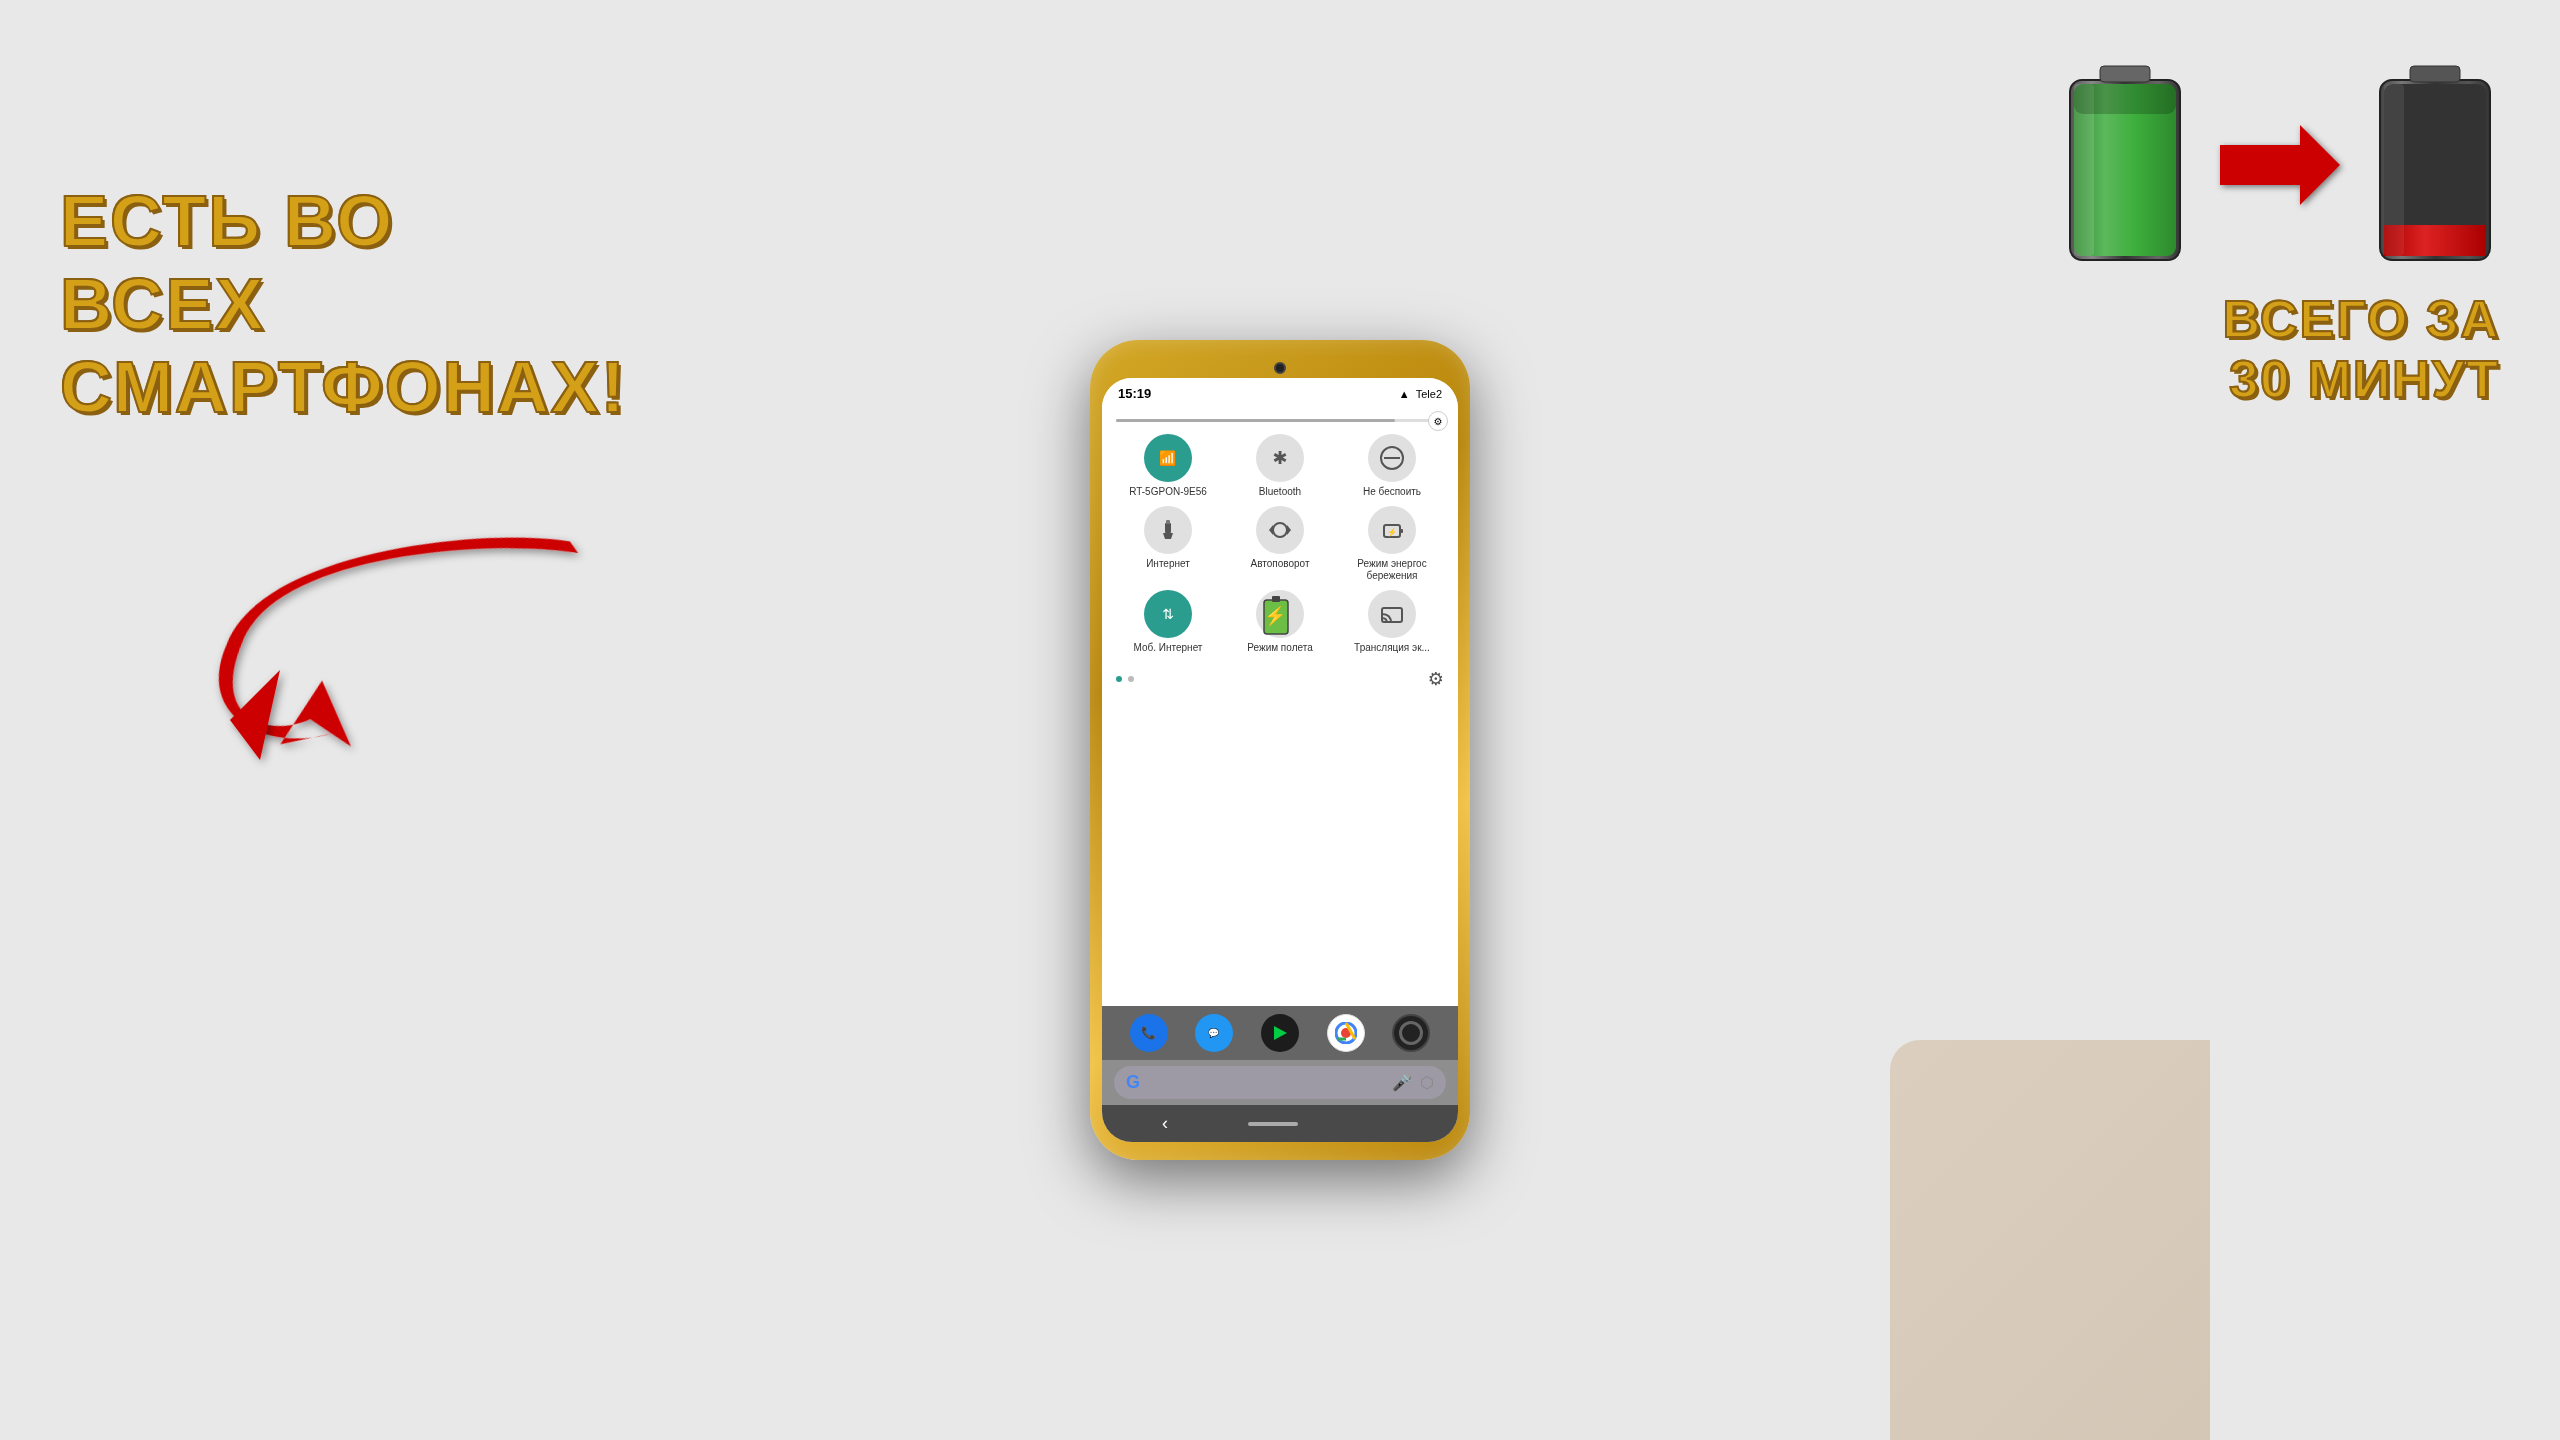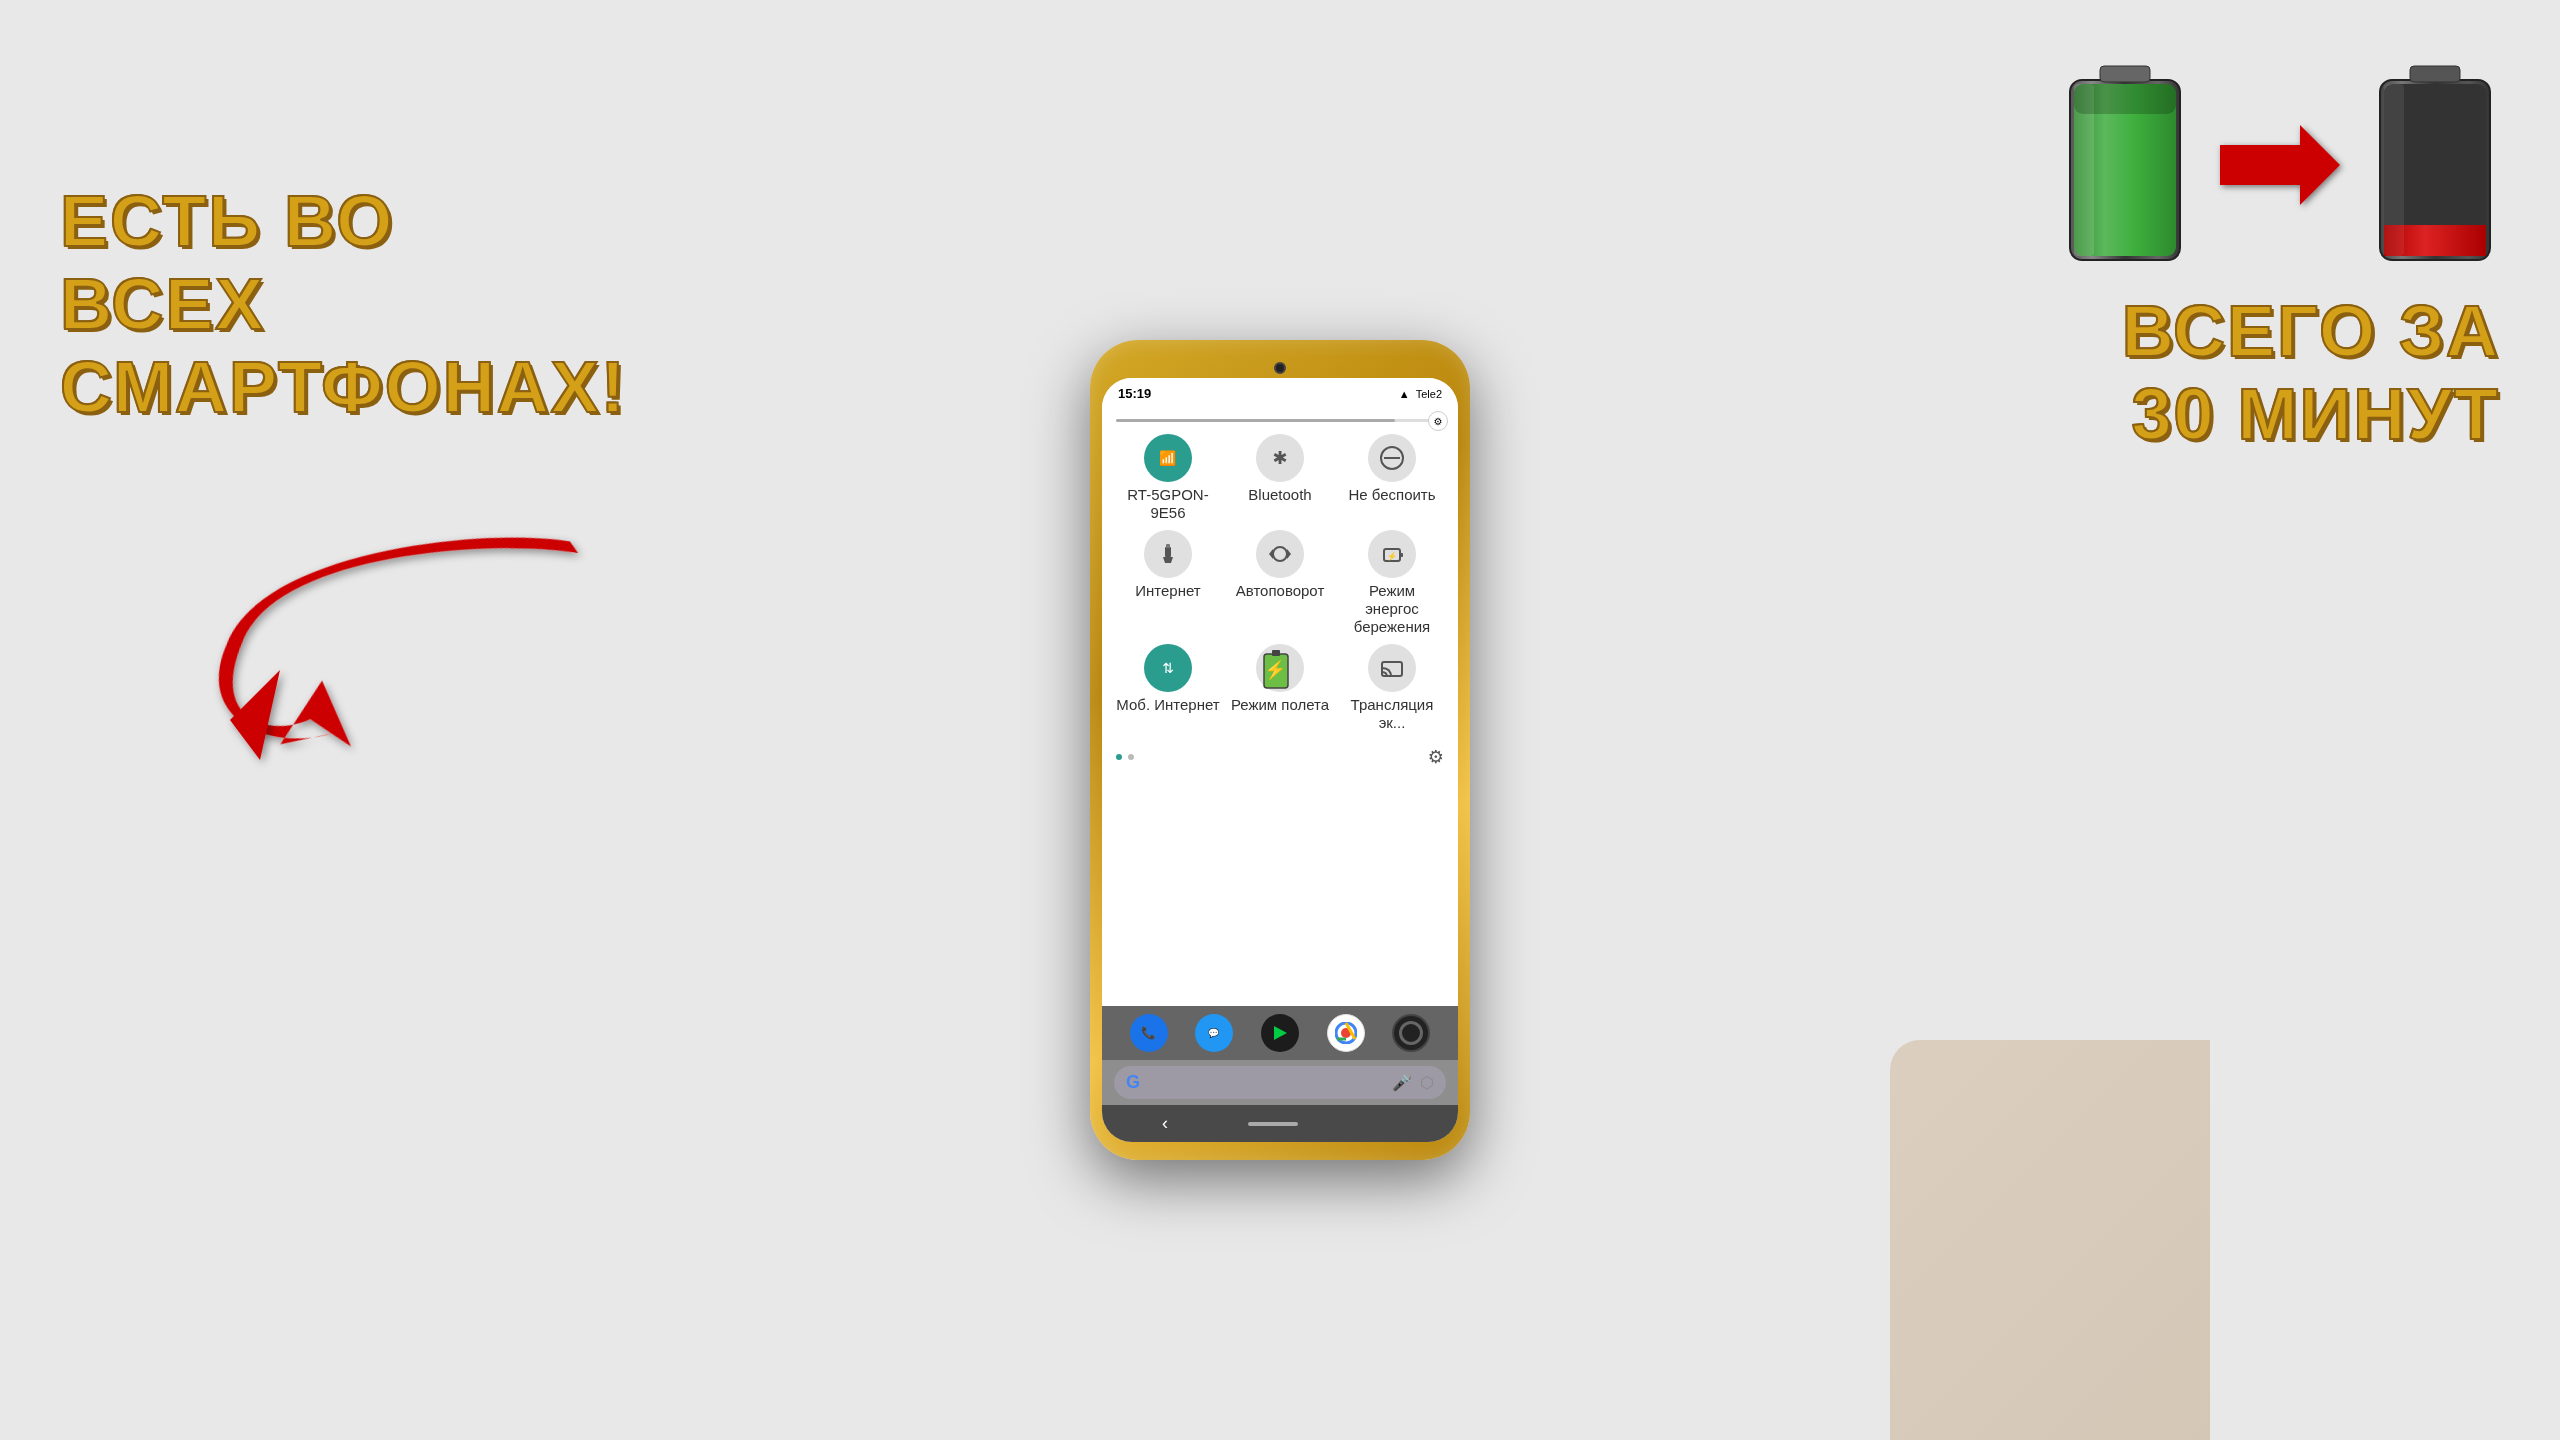--- a/index.html
+++ b/index.html
@@ -179,21 +179,21 @@
       background: #2a9d8f;
       color: white;
     }
 
     .tile-icon.inactive {
       background: #e0e0e0;
       color: #555;
     }
 
     .tile-label {
-      font-size: 15px;
+      font-size: 10px;
       text-align: center;
       color: #333;
       line-height: 1.2;
     }
 
     
     .dots-row {
       display: flex;
       justify-content: center;
       align-items: center;
@@ -283,21 +283,21 @@
     }
 
     .battery {
       display: flex;
       flex-direction: column;
       align-items: center;
     }
 
     .right-text {
       color: #d4a017;
-      font-size: 72px;
+      font-size: 52px;
       font-weight: 900;
       font-family: Arial, sans-serif;
       text-transform: uppercase;
       letter-spacing: 2px;
       line-height: 1.15;
       text-shadow: 3px 3px 0px #8B6010, -1px -1px 0px #8B6010;
       -webkit-text-stroke: 2px #8B6010;
       text-align: right;
     }
 

